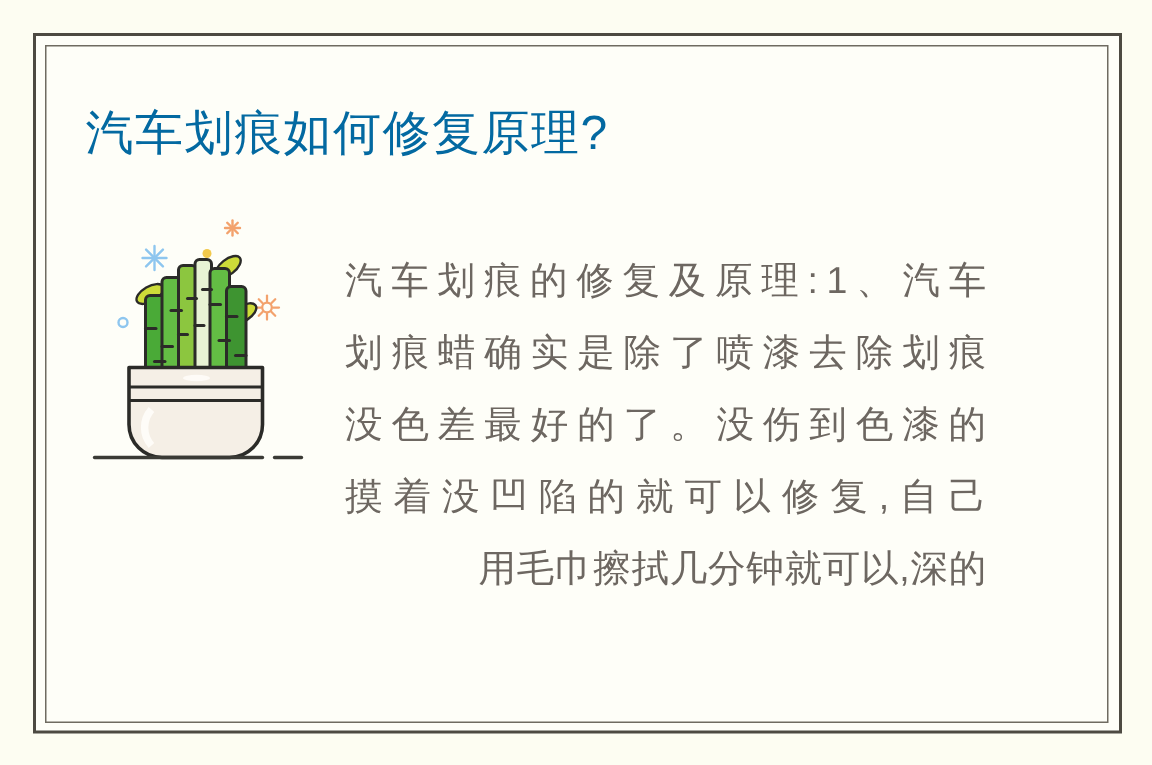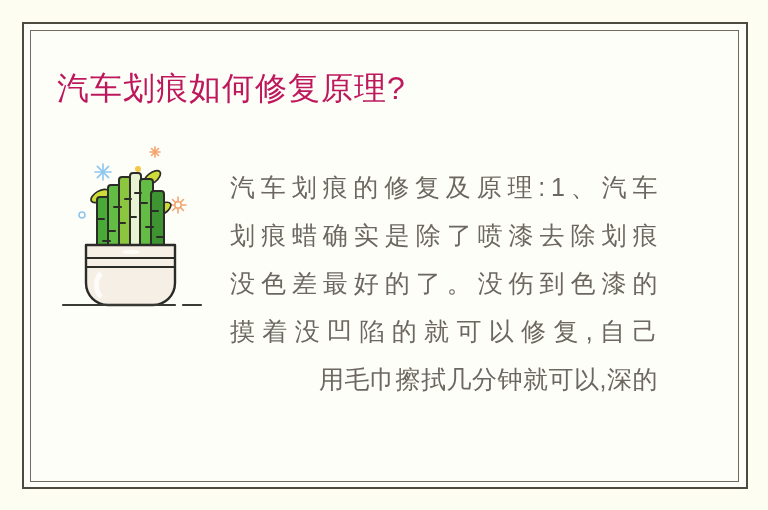--- a/index.html
+++ b/index.html
@@ -34,21 +34,21 @@
     position:absolute;
     left:0; top:0;
     width:768px; height:510px;
   }
 
   .page-title{
     position:absolute;
     left:57px; top:68px;
     font-size:32px;
     line-height:40px;
-    color:#be185d;
+    color:#0369a1;
     letter-spacing:1px;
     white-space:nowrap;
     font-weight:400;
   }
 
   
   .illustration{
     position:absolute;
     left:55px; top:145px;
     width:160px; height:170px;

